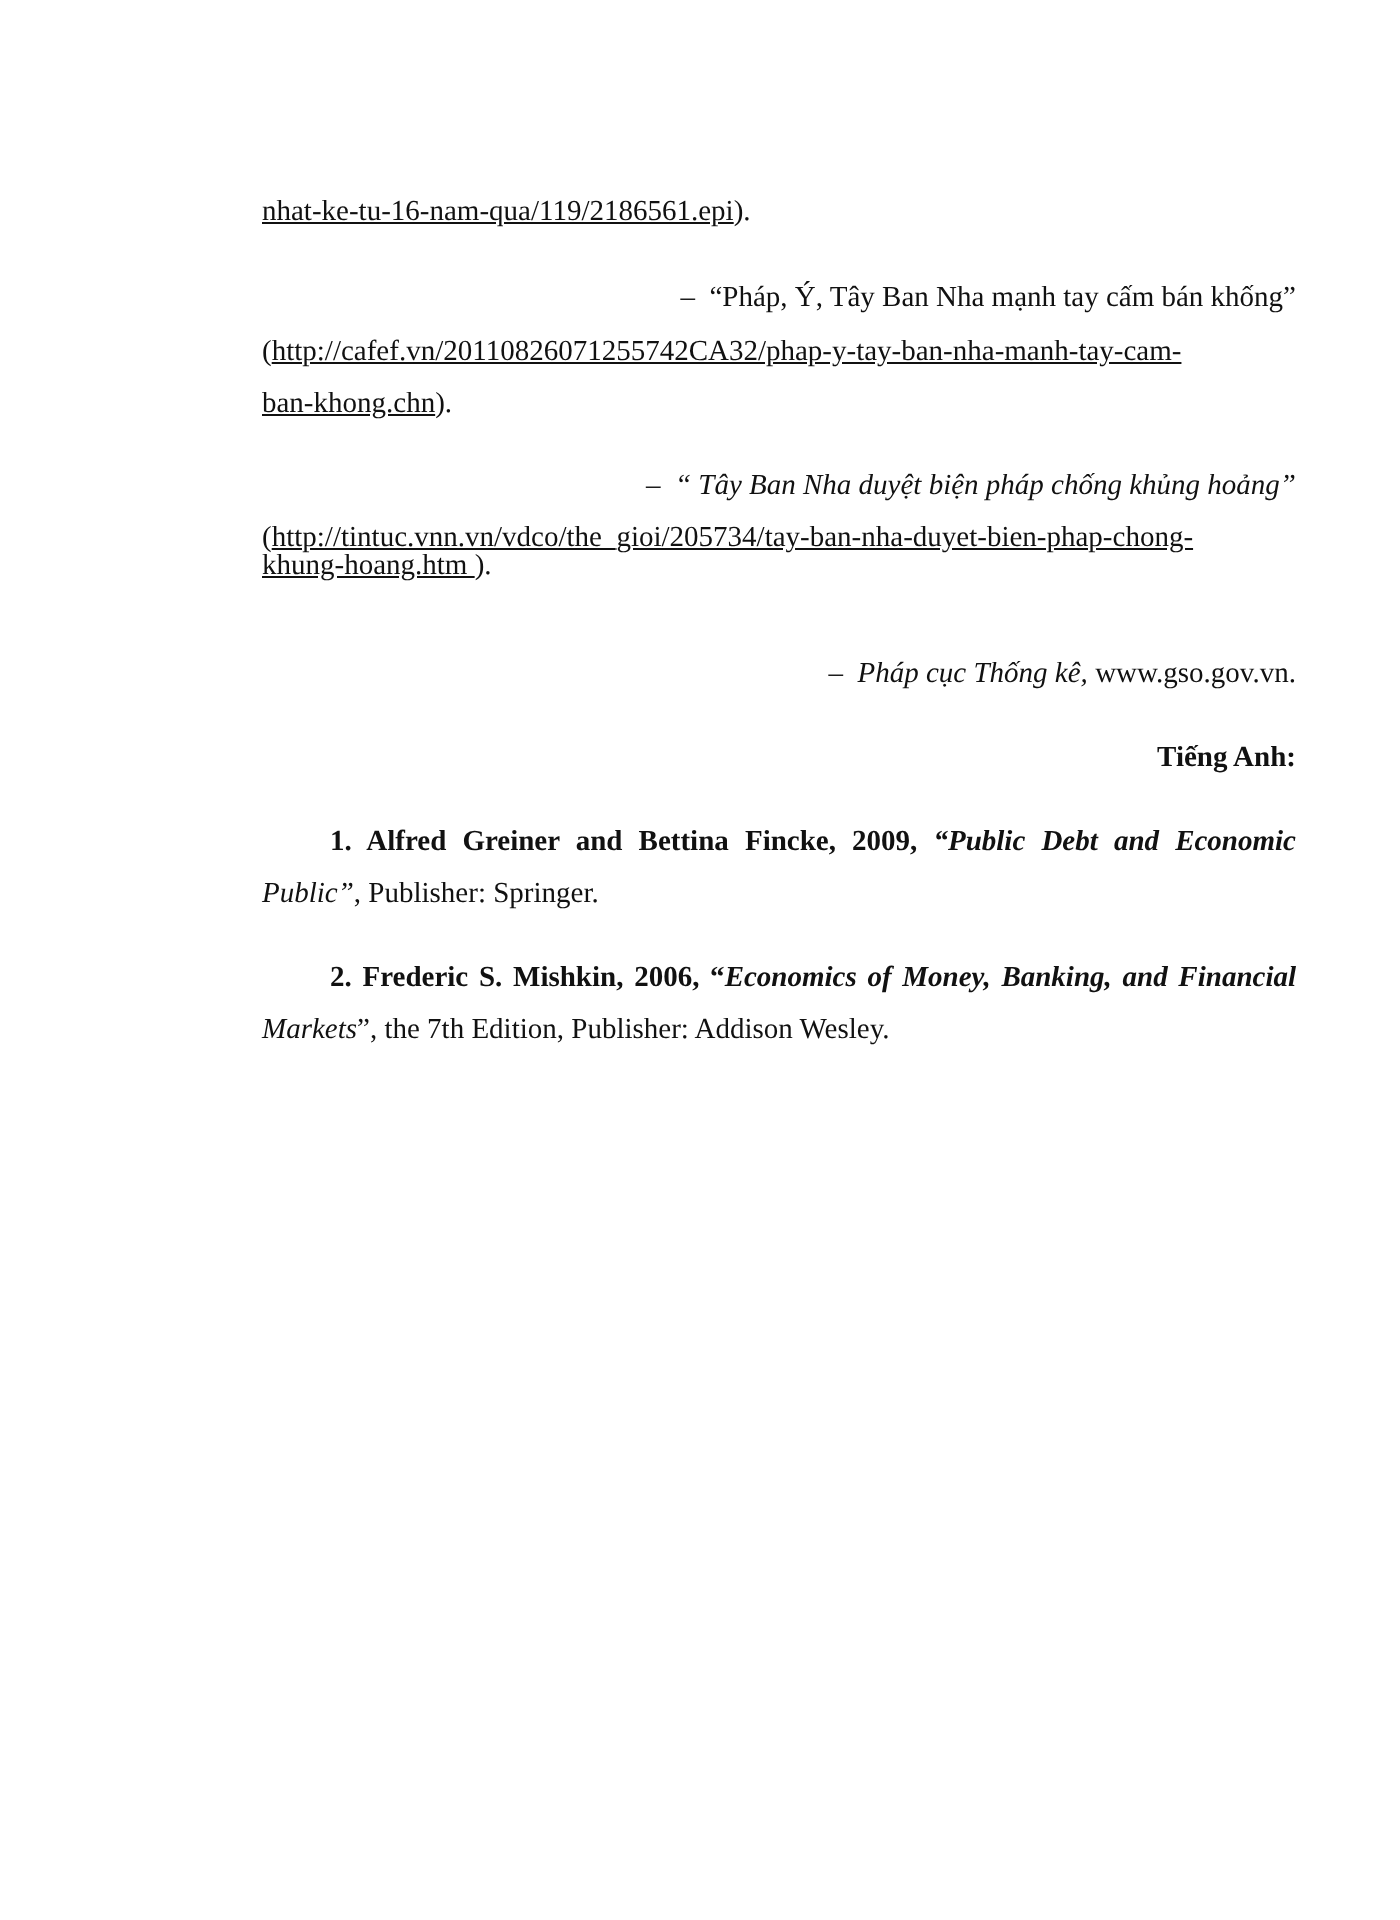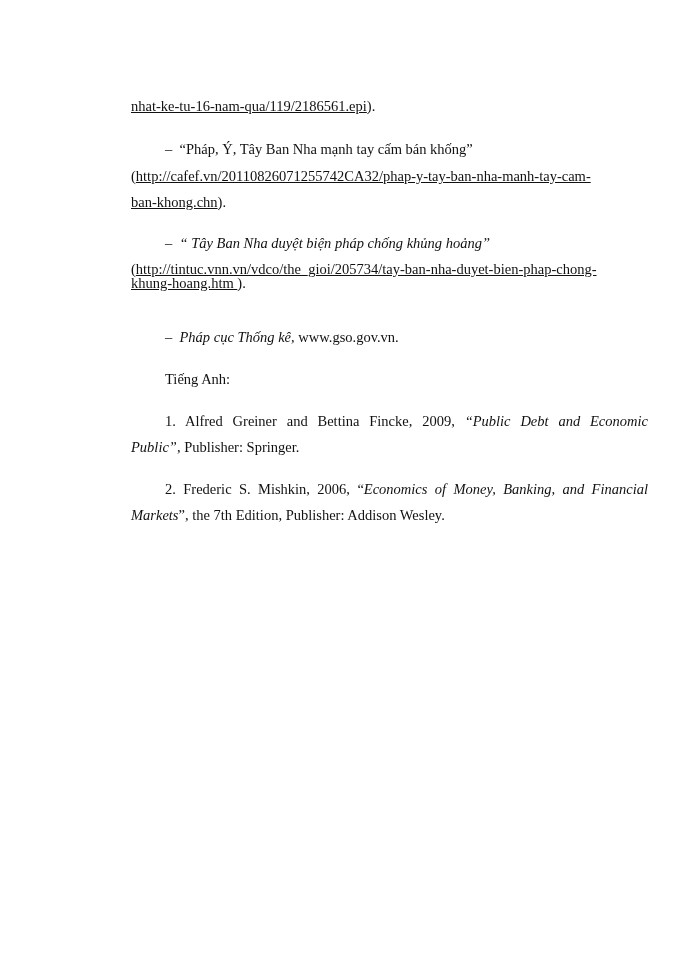--- a/index.html
+++ b/index.html
@@ -1,23 +1,23 @@
 <!DOCTYPE html>
 <html><head>
 <meta charset="utf-8">
 <style>
   html, body { margin: 0; padding: 0; background: #ffffff; }
   body { width: 700px; height: 960px; position: relative; overflow: hidden;
          font-family: "Liberation Serif", "DejaVu Serif", serif; color: #111; font-size: 14.5px; }
   .line { position: absolute; left: 116px; width: 517px; white-space: nowrap; line-height: 18px; margin-left: 15px; }
-  .indent { left: 150px; width: 483px; }
-  .just { text-align: justify; text-align-last: justify; white-space: normal; }
+  .indent { left: 150px; width: 483px; text-align: right; }
+  .just { text-align: justify; text-align-last: justify; white-space: normal; font-weight: bold; }
   u, .u { text-decoration: underline; }
   i, .i { font-style: italic; }
-  b, .b { font-weight: normal; }
+  b, .b { font-weight: bold; }
 </style>
 </head>
 <body>
 
 <div>
 
   <div class="line" style="top:97px">
     <span class="u">nhat-ke-tu-16-nam-qua/119/2186561.epi</span><span>).</span>
   </div>
 

